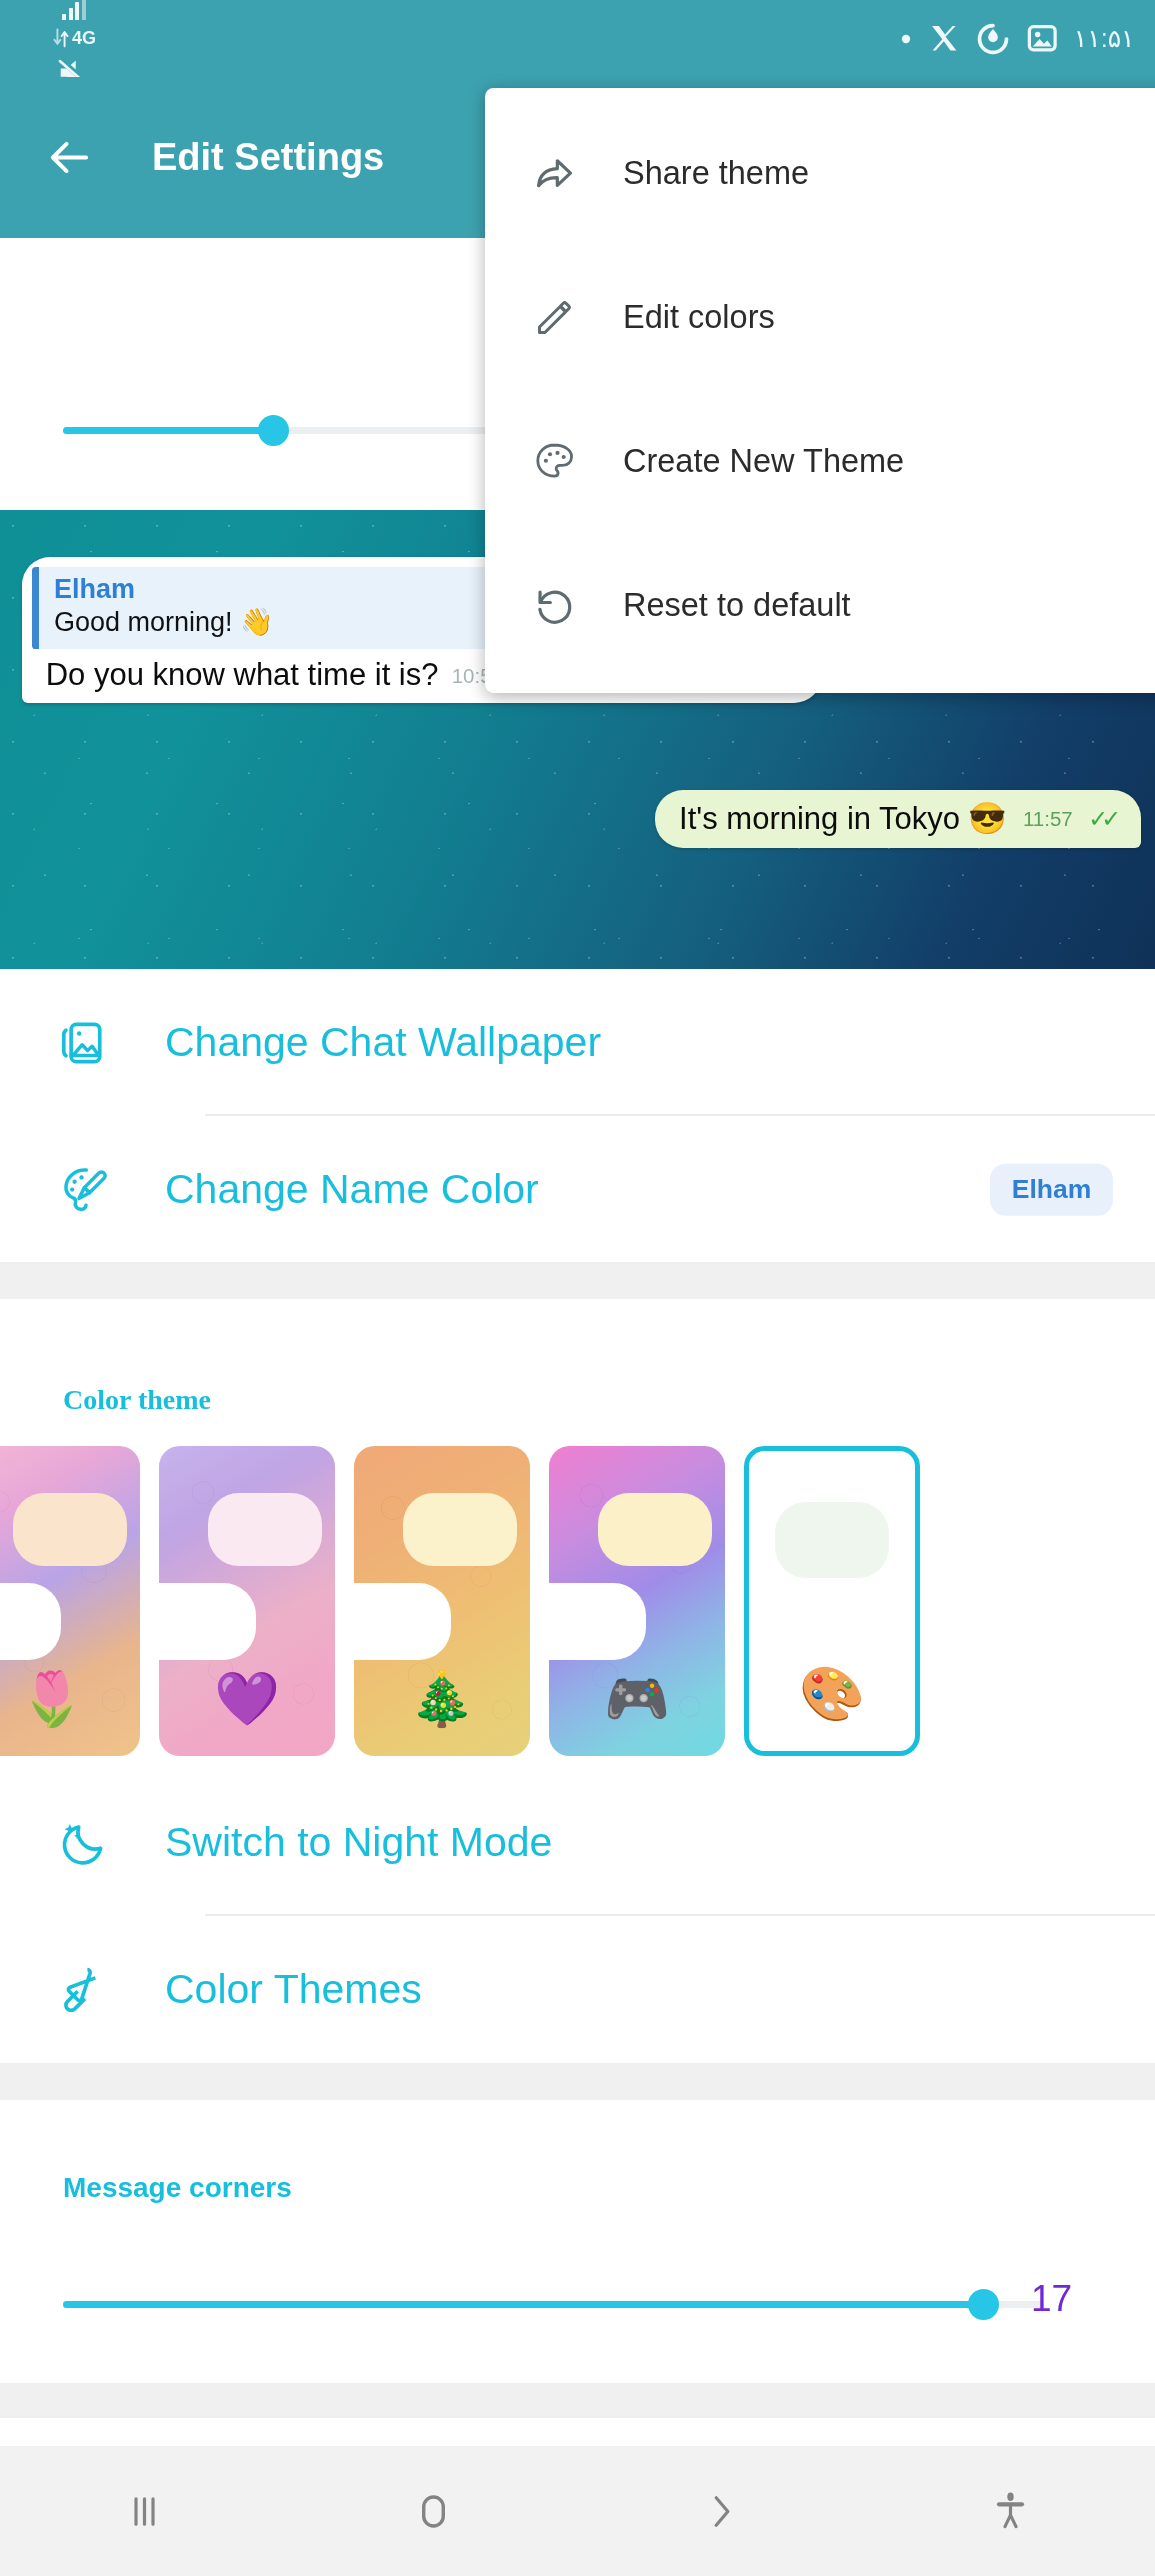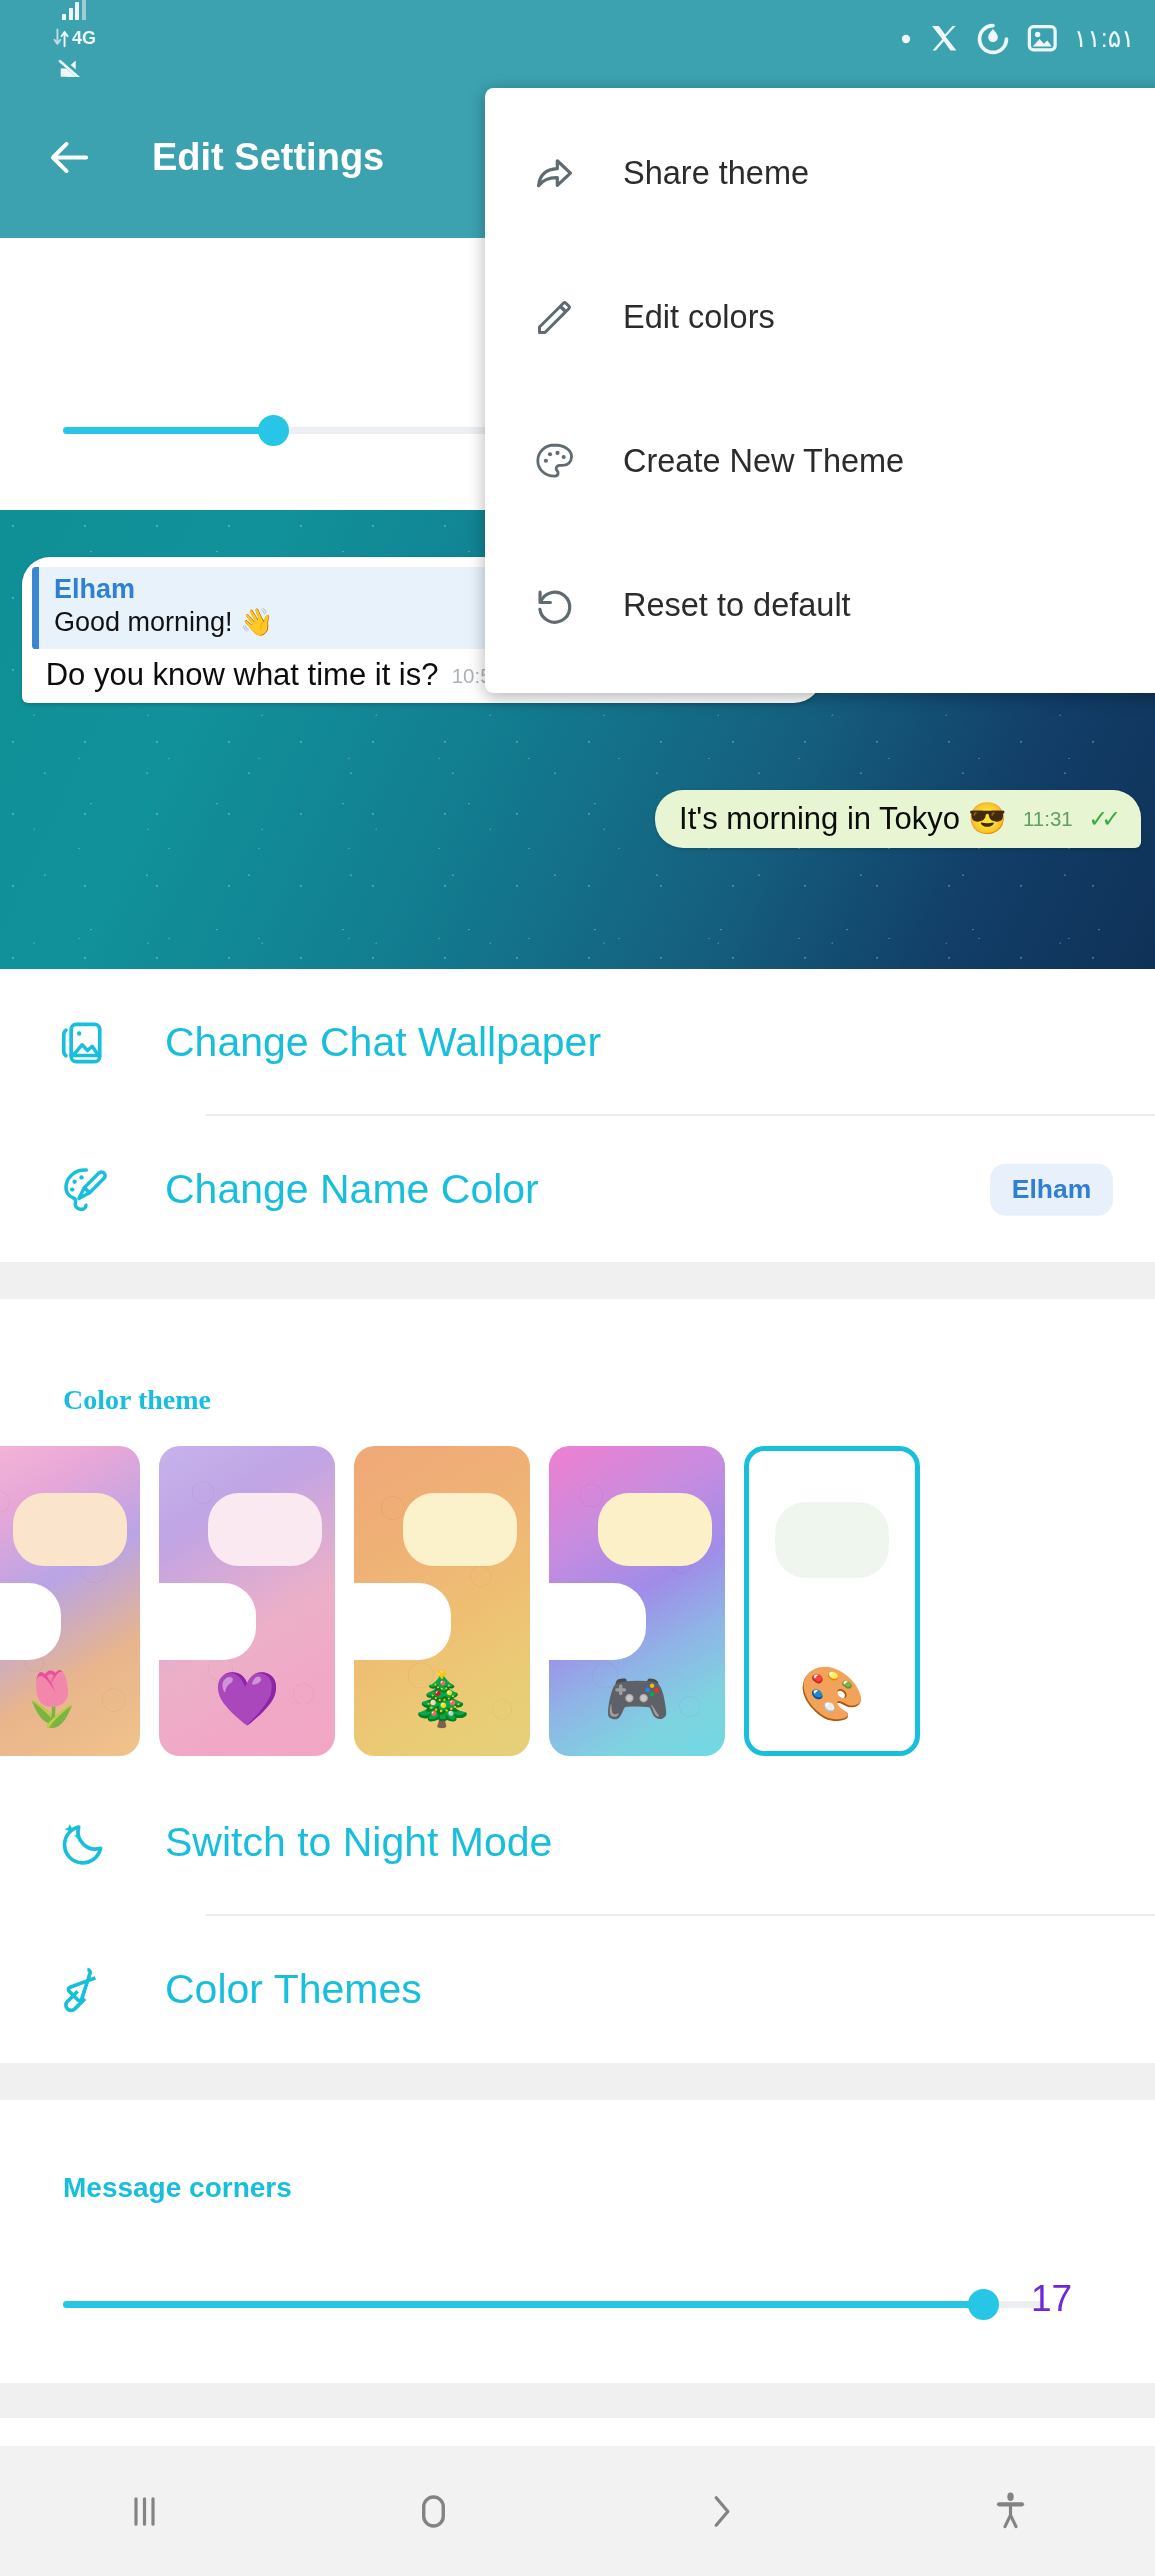--- a/index.html
+++ b/index.html
@@ -384,21 +384,21 @@
         <div class="reply-text">Good morning!  👋</div>
       </div>
       <div class="bubble-in-body">
         <span class="bubble-in-text">Do you know what time it is?</span>
         <span class="bubble-time">10:51</span>
       </div>
     </div>
 
     <div class="bubble-out">
       <span class="bubble-out-text">It's morning in Tokyo  😎</span>
-      <span class="bubble-out-time">11:31</span>
+      <span class="bubble-out-time">11:57</span>
       <span class="ticks">✓✓</span>
     </div>
   </div>
 
   <div class="list-block" style="top:969px; height:294px;">
 
     <div class="row">
       <span class="row-icon">
         <svg width="52" height="52" viewBox="0 0 24 24">
           <path d="M3.2 6.1c-.7.5-1 1.3-1 2.2v7.4c0 .9.3 1.7 1 2.2" fill="none" stroke="#18bfdd" stroke-width="1.7" stroke-linecap="round"></path>

